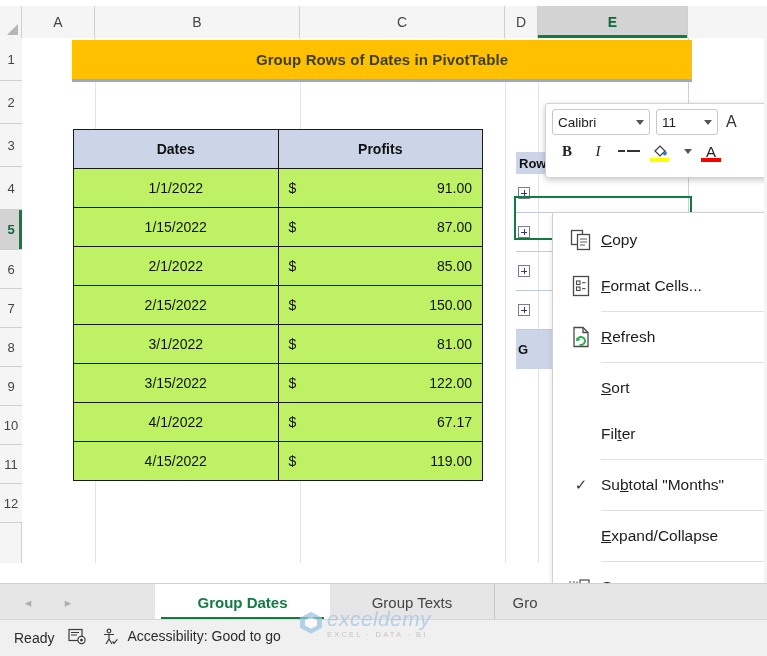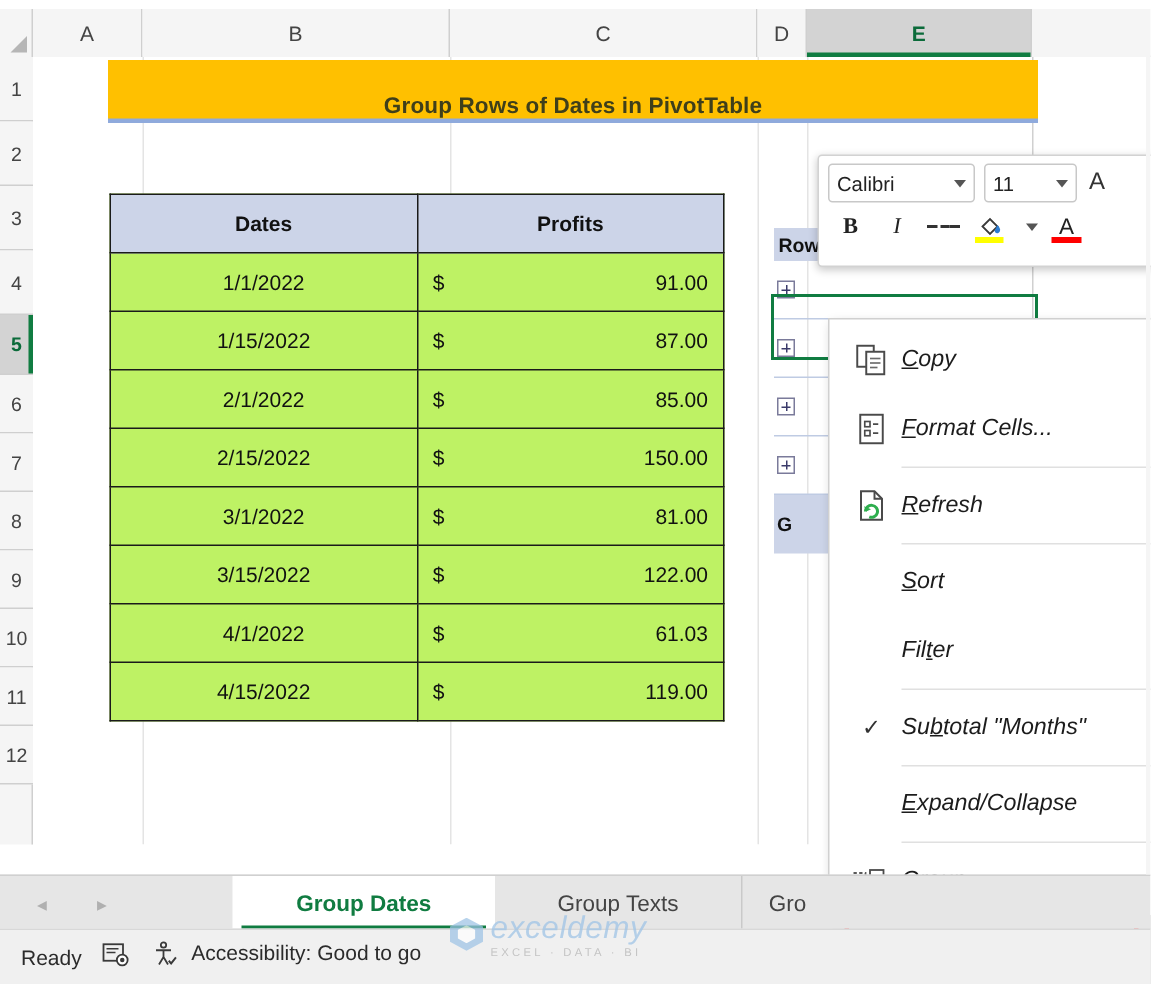--- a/index.html
+++ b/index.html
@@ -90,21 +90,21 @@
     position: absolute; top: 0; bottom: 0; width: 1px; background: #d0d0d0;
   }
 
   
   .title-banner {
     position: absolute;
     left: 72px; top: 40px;
     width: 620px; height: 42px;
     background: #FFC000;
     border-bottom: 3px solid #8faadc;
-    display: flex; align-items: flex-end; justify-content: center;
+    display: flex; align-items: center; justify-content: center;
     font-size: 15px; font-weight: bold; color: #3f3f1a;
     letter-spacing: .1px;
   }
 
   
   .data-table {
     position: absolute;
     left: 73px; top: 129px;
     width: 410px;
     border-collapse: collapse;
@@ -264,21 +264,21 @@
     padding-left: 8px;
     font-size: 15.5px;
     color: #1c1c1c;
     position: relative;
   }
   .ctx-item.hover { background: #d6d6d6; }
   .ctx-icon {
     width: 40px; flex: 0 0 40px;
     display: flex; align-items: center; justify-content: center;
   }
-  .ctx-label { white-space: nowrap; font-style: italic; }
+  .ctx-label { white-space: nowrap; }
   .ctx-label u { text-decoration: underline; }
   .ctx-sep {
     height: 1px; background: #e0e0e0; margin: 2px 10px 2px 48px;
   }
   .ctx-check {
     width: 40px; flex: 0 0 40px;
     display: flex; align-items: center; justify-content: center;
     font-size: 15px; color: #333;
   }
   .red-box {
@@ -504,21 +504,21 @@
               <span class="money-sym">$</span>
               <span class="money-val">122.00</span>
             </div>
           </td>
       </tr>
       <tr>
         <td class="date-cell">4/1/2022</td>
         <td class="money-cell">
             <div class="money-inner">
               <span class="money-sym">$</span>
-              <span class="money-val">61.03</span>
+              <span class="money-val">67.17</span>
             </div>
           </td>
       </tr>
       <tr>
         <td class="date-cell">4/15/2022</td>
         <td class="money-cell">
             <div class="money-inner">
               <span class="money-sym">$</span>
               <span class="money-val">119.00</span>
             </div>

